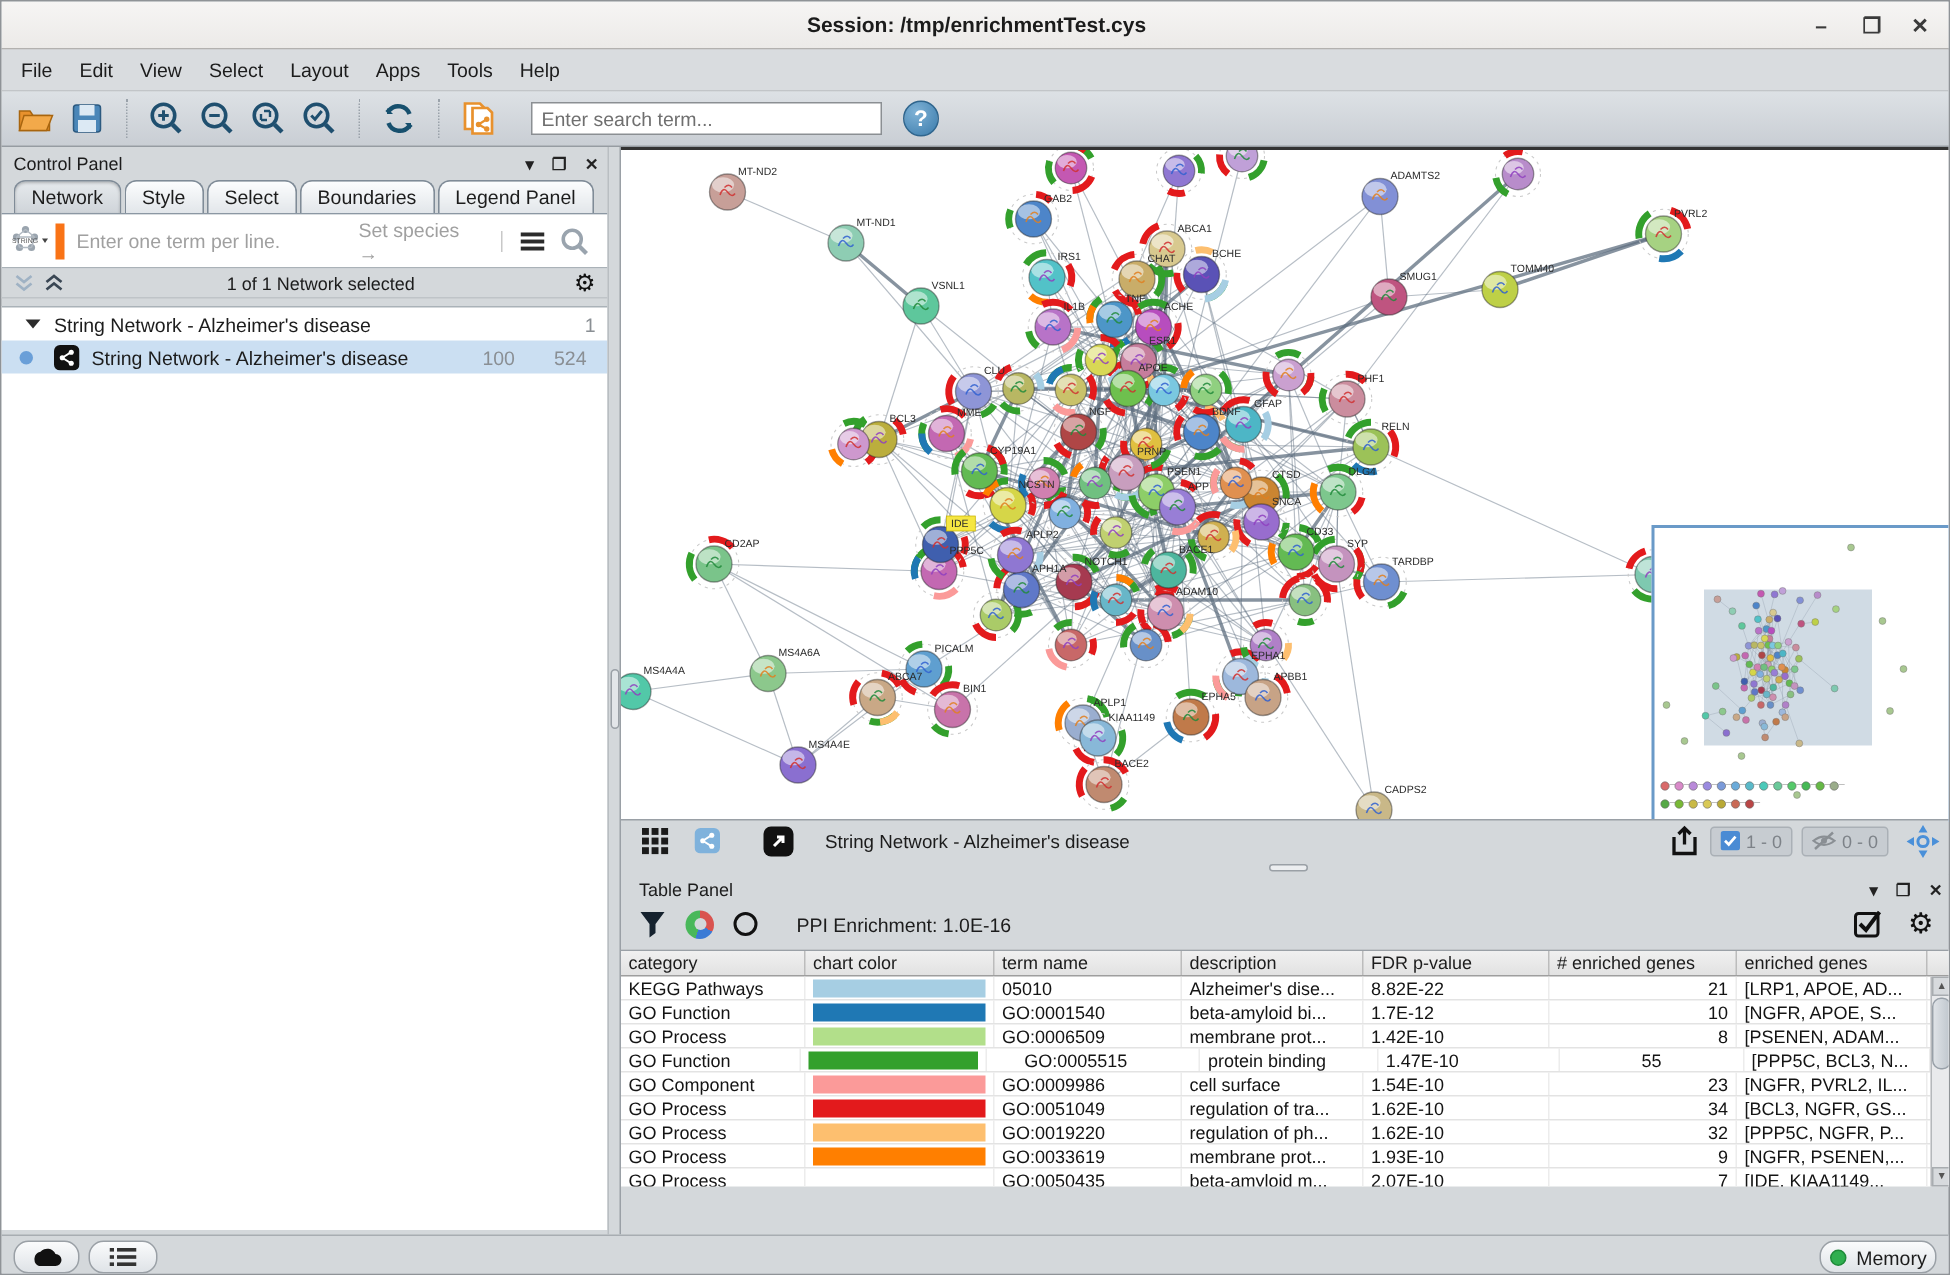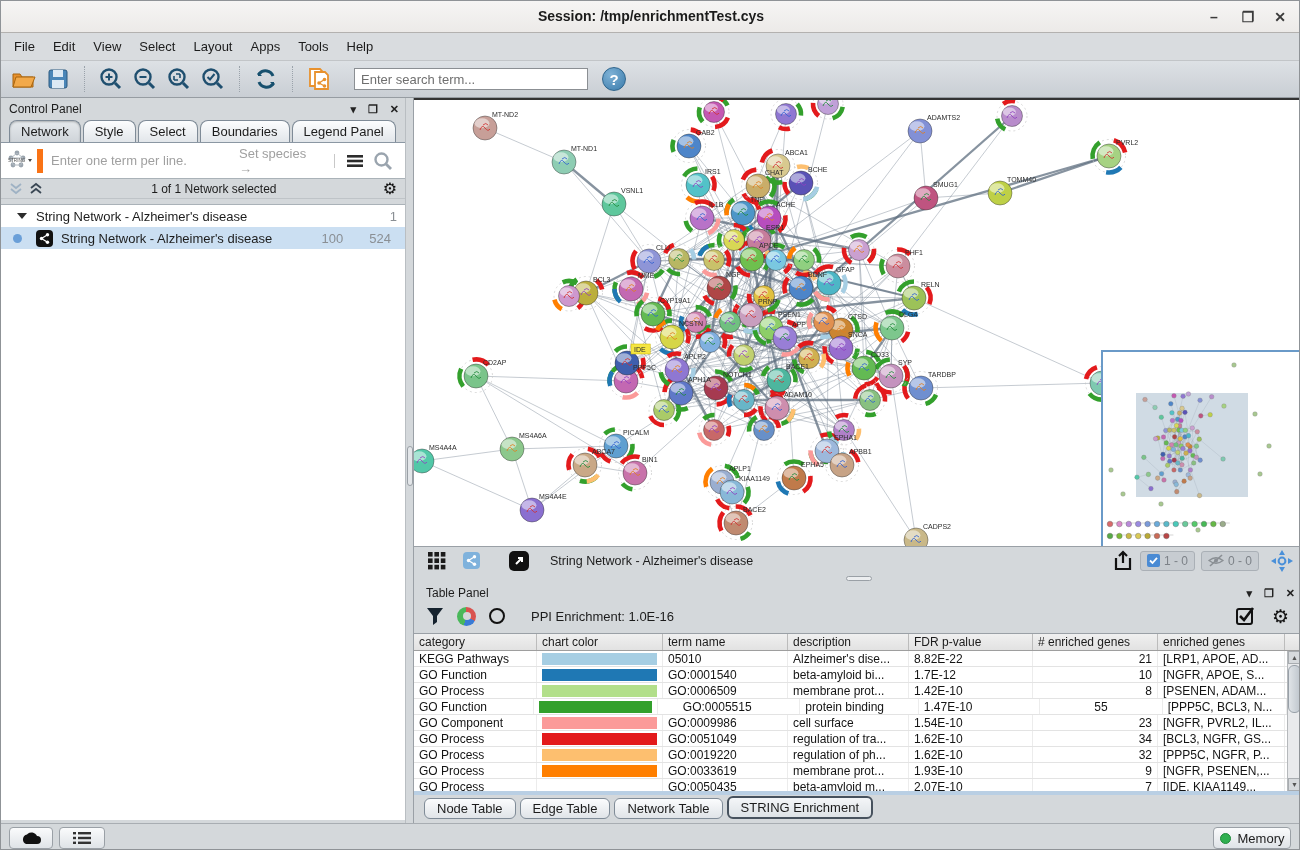--- a/index.html
+++ b/index.html
@@ -85,21 +85,21 @@
 
   
   #bottom-tabs{position:absolute;left:413px;top:790px;width:887px;height:32px;background:#d4d8db;}
   #bottom-tabs .strip{position:absolute;left:0;top:0;width:887px;height:4px;background:#b9cfe4;}
   #bt-row{position:absolute;left:10px;top:4px;display:flex;align-items:flex-end;height:24px;}
   .b-tab{border:1px solid #7f8b97;border-radius:6px 6px 6px 6px;padding:2px 12px;font-size:13px;color:#1c1c1c;background:linear-gradient(#fbfcfd,#e0e4e8);margin-right:4px;}
   .b-tab.active{border:2px solid #47525e;background:linear-gradient(#f4f6f8,#dde2e6);}
 
   
   #statusbar{position:absolute;left:0;top:822px;width:1300px;height:28px;background:#d4d8db;border-top:1px solid #a8adb2;}
-  .sb-btn{position:absolute;top:3px;height:22px;border:1px solid #9aa0a6;border-radius:4px;background:linear-gradient(#fafbfc,#dfe3e7);display:flex;align-items:center;justify-content:center;}
+  .sb-btn{position:absolute;top:3px;height:22px;border:1px solid #9aa0a6;border-radius:10px;background:linear-gradient(#fafbfc,#dfe3e7);display:flex;align-items:center;justify-content:center;}
   #memory-btn{right:10px;width:78px;font-size:13px;color:#1c1c1c;}
   #memory-btn .dot{width:11px;height:11px;border-radius:50%;background:#2faf4f;margin-right:7px;border:1px solid #1f8a3a;}
   svg{display:block;}
 </style>
 </head>
 <body>
 
 <div id="app">
 
   <div id="titlebar">
@@ -1843,29 +1843,20 @@
           </div>
         </div>
       <div id="tbl-scroll">
         <div class="scr-btn" style="top:0">▲</div>
         <div id="tbl-thumb"></div>
         <div class="scr-btn" style="bottom:0">▼</div>
       </div>
     </div>
   </div>
 
-  <div id="bottom-tabs">
-    <div class="strip"></div>
-    <div id="bt-row">
-        <div class="b-tab">Node Table</div>
-        <div class="b-tab">Edge Table</div>
-        <div class="b-tab">Network Table</div>
-        <div class="b-tab active">STRING Enrichment</div>
-      </div>
-  </div>
 
   <div id="statusbar">
     <div class="sb-btn" style="left:8px;width:44px;">
       <svg width="22" height="14" viewBox="0 0 22 14">
         <path d="M6 13 A5 5 0 0 1 7 3.5 A6 6 0 0 1 17 5 A4 4 0 0 1 17 13 Z" fill="#111"></path>
       </svg>
     </div>
     <div class="sb-btn" style="left:58px;width:46px;">
       <svg width="18" height="14" viewBox="0 0 18 14">
         <g fill="#333">

